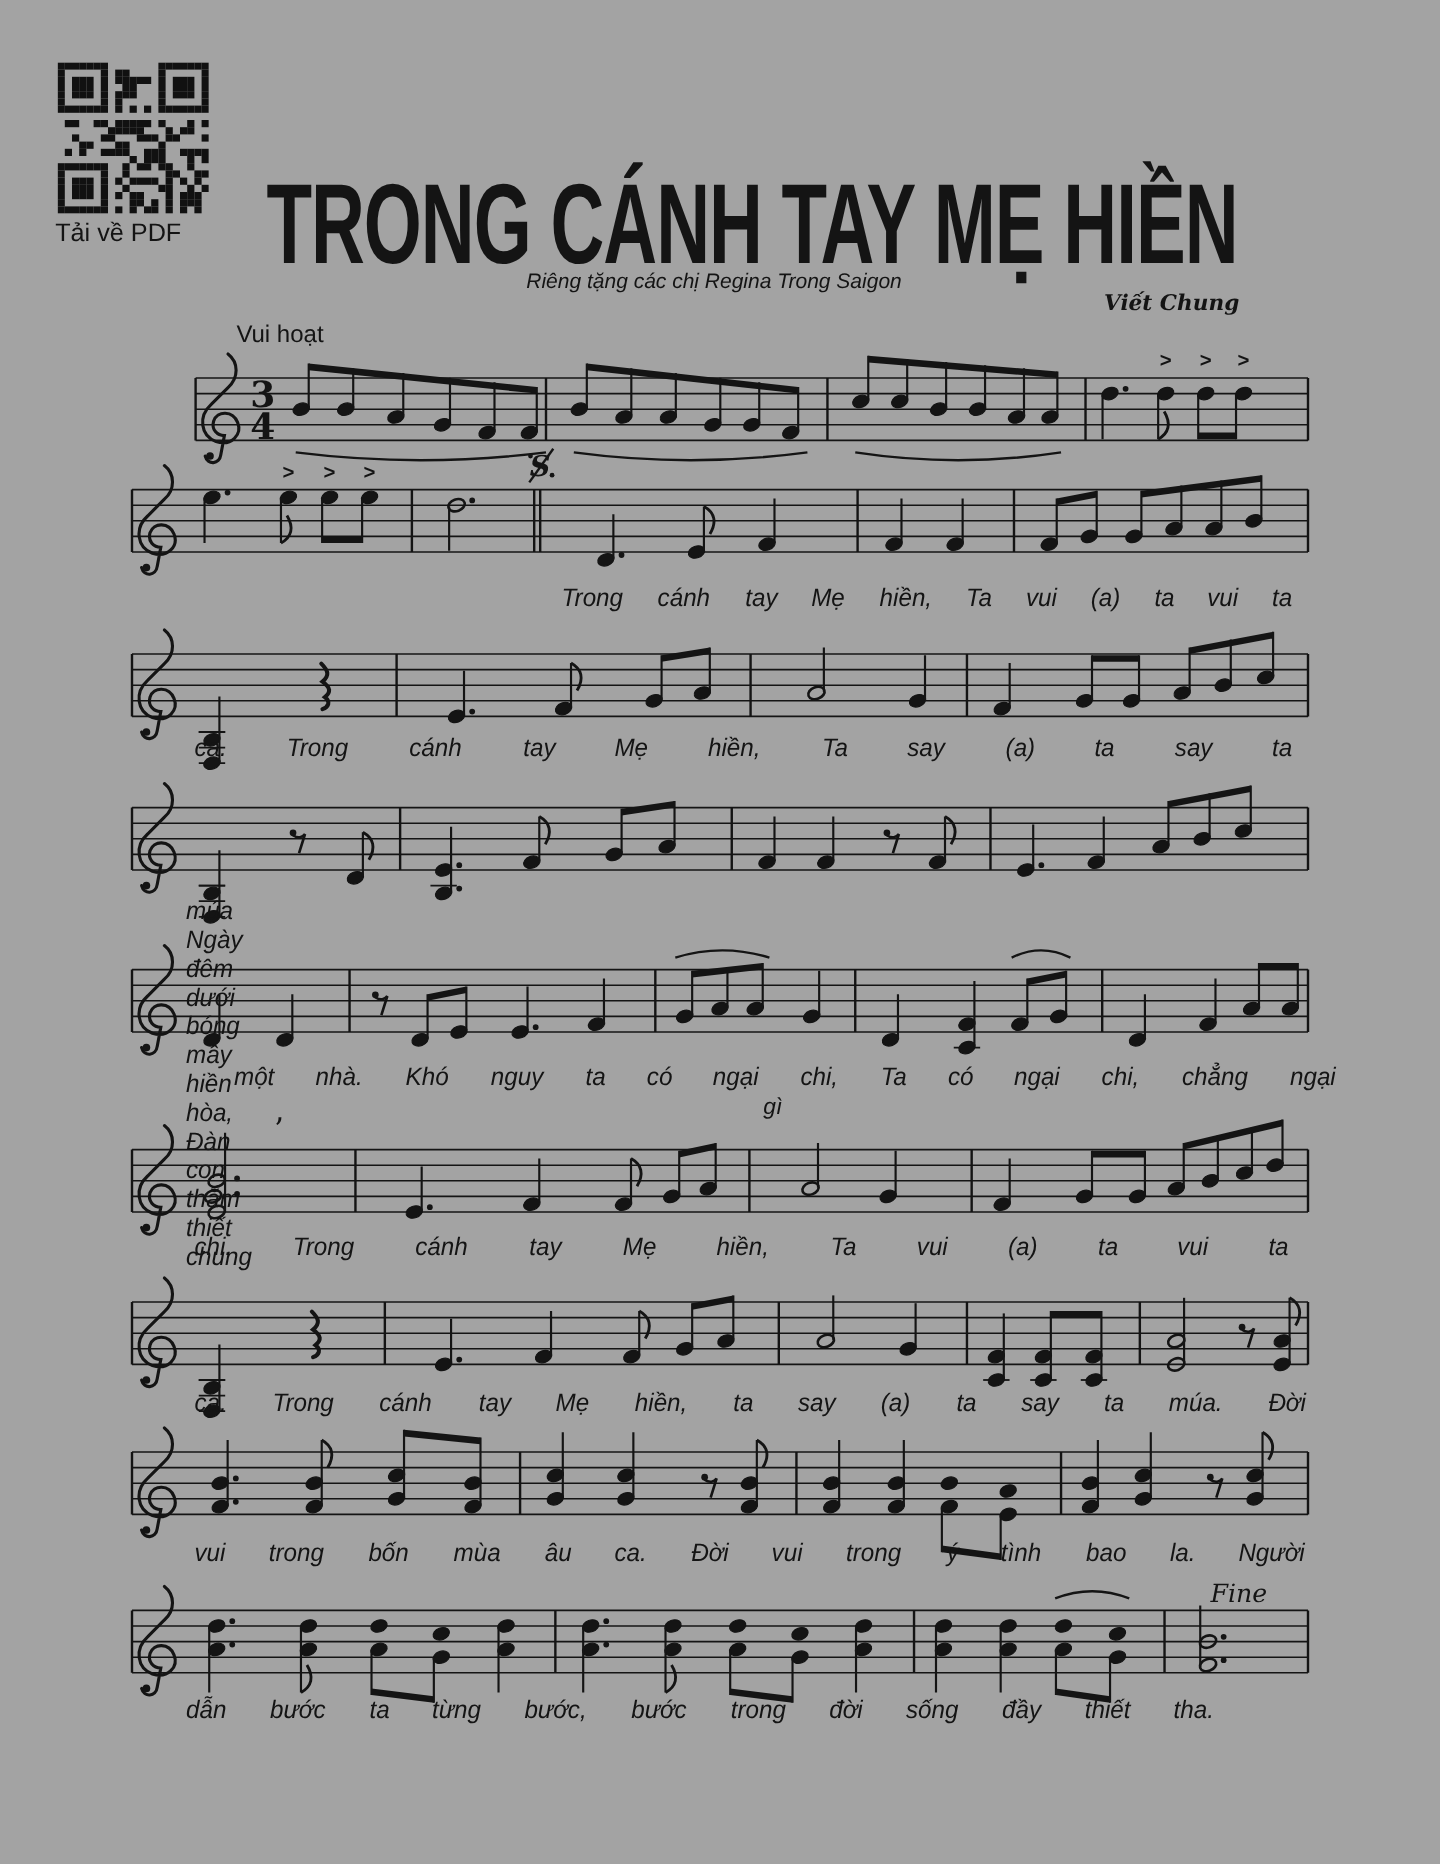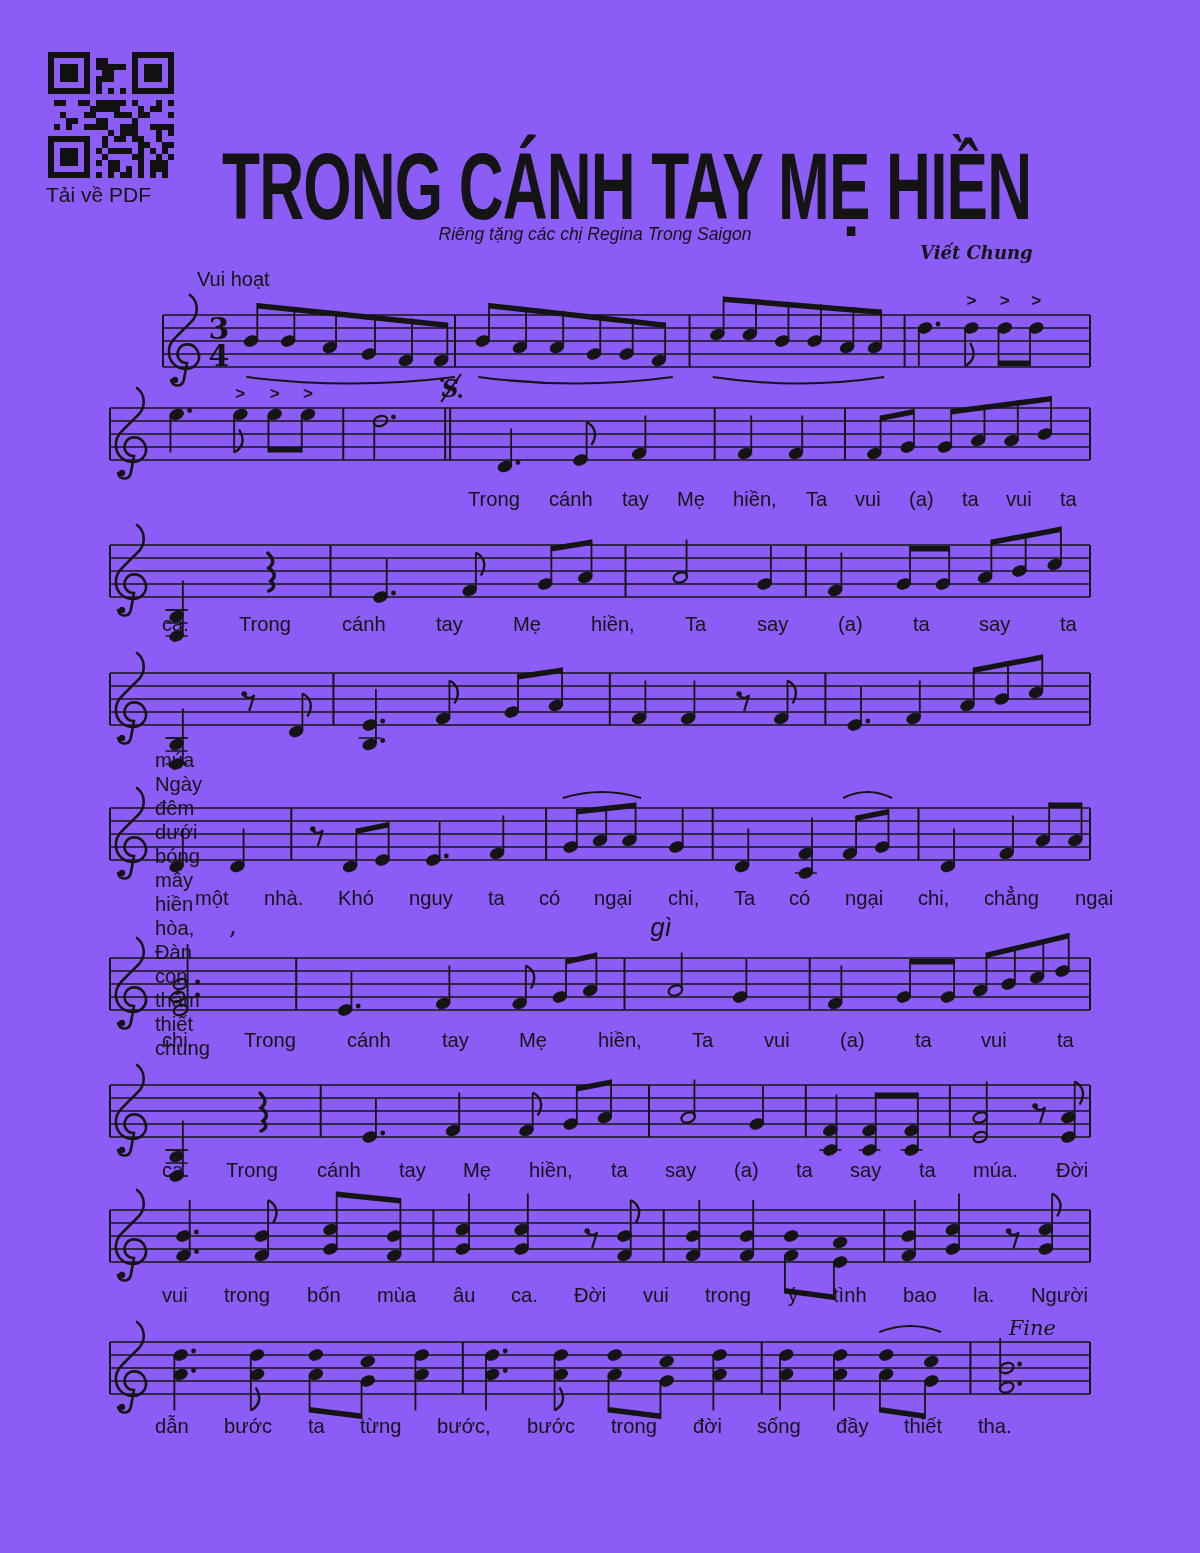--- a/index.html
+++ b/index.html
@@ -1,33 +1,33 @@
 <!DOCTYPE html>
 <html><head>
 <meta charset="utf-8">
 <style>
   html,body{margin:0;padding:0;background:#e8e8e8;}
-  .page{position:relative;width:1200px;height:1553px;background:#8b5cf6;
+  .page{position:relative;width:1200px;height:1553px;background:#a3a3a3;
         font-family:"Liberation Sans",sans-serif;color:#141414;overflow:hidden;margin:0 auto;}
   .title{position:absolute;left:150px;top:100px;width:900px;text-align:center;
          font-weight:bold;font-size:74px;line-height:1;letter-spacing:-1px;
          transform:scale(0.84,1.28);transform-origin:50% 50%;white-space:nowrap;}
   .dedication{position:absolute;left:300px;top:224px;width:590px;text-align:center;
          font-style:italic;font-size:17.5px;}
   .composer{position:absolute;left:920px;top:226px;width:170px;text-align:left;
          font-family:"DejaVu Serif",serif;font-style:italic;font-weight:bold;font-size:18px;margin-top:16px;}
   .tempo{position:absolute;left:197px;top:268px;font-size:20px;}
   .qr{position:absolute;left:48px;top:52px;}
   .qr-label{position:absolute;left:46px;top:183px;width:150px;font-size:21px;}
   .staff{position:absolute;}
   .lyrics{position:absolute;display:flex;justify-content:space-between;
-          font-size:21px;white-space:nowrap;}
+          font-style:italic;font-size:21px;white-space:nowrap;}
   .lyrics span{transform:scale(0.96,1);transform-origin:left;}
-  .floating-syllable{position:absolute;left:636px;top:912px;width:50px;text-align:center;
-          font-style:italic;font-size:26px;}
+  .floating-syllable{position:absolute;left:636px;top:912px;width:50px;text-align:left;
+          font-style:italic;font-size:19px;}
   .fine{position:absolute;left:956px;top:1316px;width:100px;text-align:right;
           font-family:"DejaVu Serif",serif;font-style:italic;font-size:21px;}
 </style>
 </head>
 <body>
 
 <div class="page">
   <div class="qr" id="qr"><svg width="126" height="126">
         <rect x="0" y="0" width="6" height="6" fill="#111"></rect>
         <rect x="6" y="0" width="6" height="6" fill="#111"></rect>

